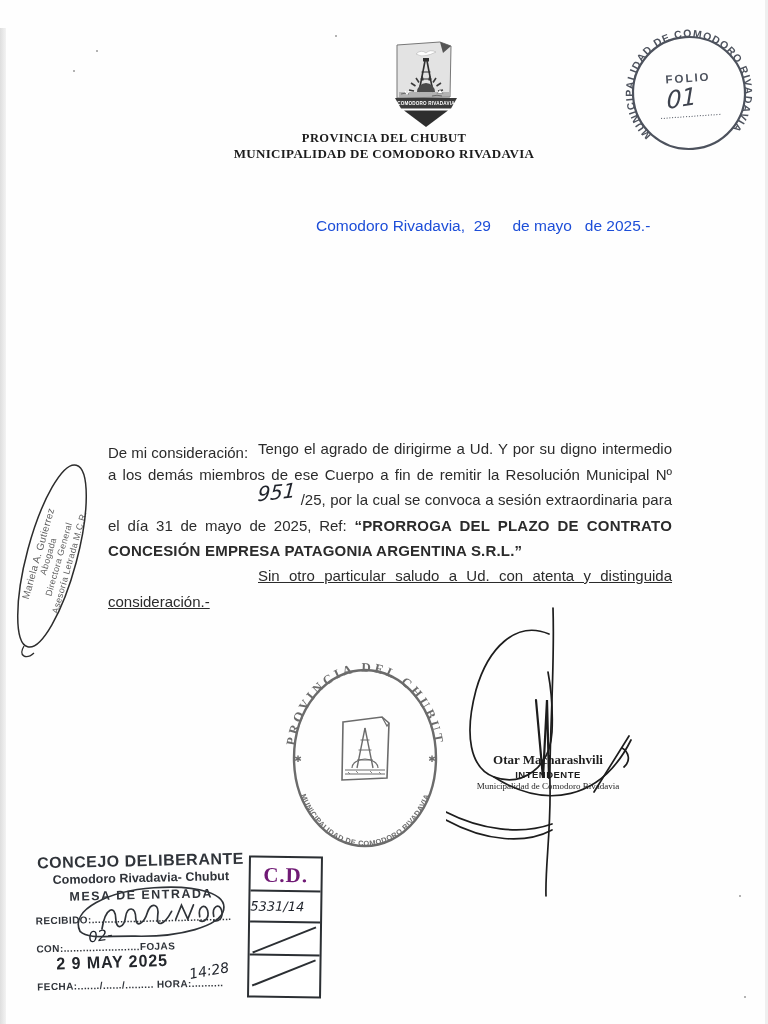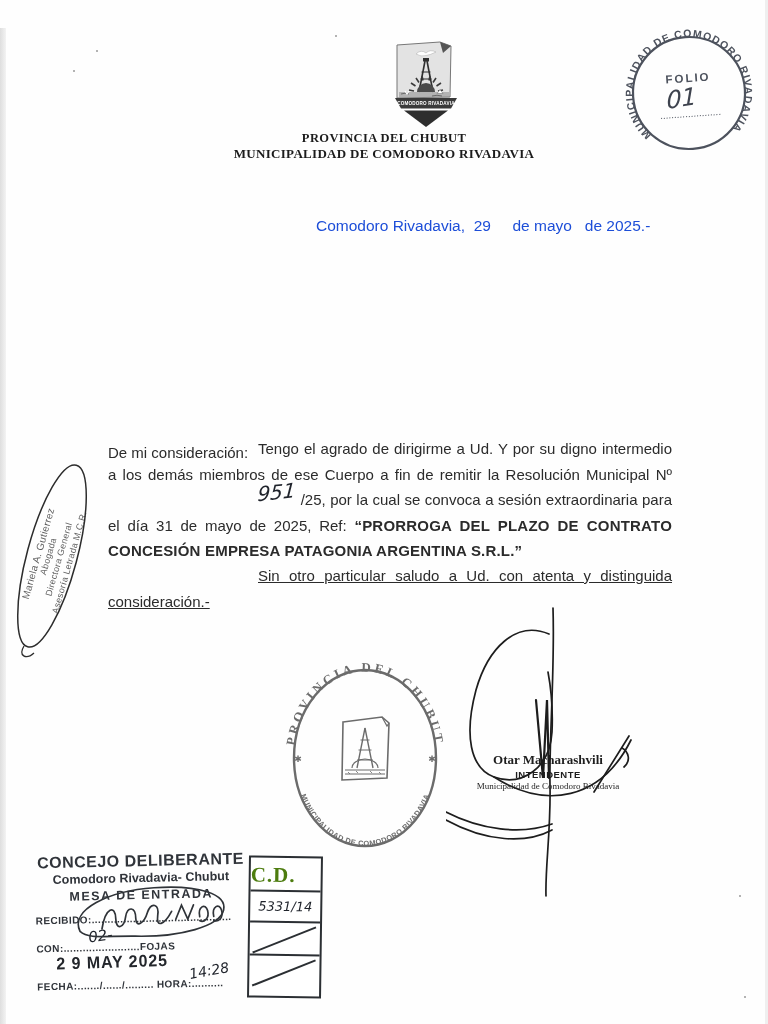--- a/index.html
+++ b/index.html
@@ -65,23 +65,23 @@
                transform:scaleX(.94) rotate(-.5deg); color:#23262b; white-space:pre; }
   .hand02 { position:absolute; top:74px; left:52px; font-size:15px; transform:rotate(-6deg); }
   .hand1428 { position:absolute; top:112px; left:152px; font-size:14px; transform:rotate(-9deg); }
   .entry-scribble { position:absolute; left:14px; top:26px; }
 
   
   .cdbox { position:absolute; left:248px; top:856px; width:74px; height:142px; border:2.5px solid #2b2f33;
            transform:rotate(.8deg); background:rgba(255,255,255,.6); }
   .cdbox .cell { border-bottom:2.5px solid #2b2f33; position:relative; }
   .cdbox .cell:last-child { border-bottom:none; }
-  .cd-label { height:34px; font-family:"Liberation Serif",serif; font-weight:bold;
-              font-size:21px; letter-spacing:1px; line-height:34px; color:#4d7c0f; }
-  .cd-num { height:31px; text-align:center; font-size:13px; line-height:30px; }
+  .cd-label { height:34px; text-align:center; font-family:"Liberation Serif",serif; font-weight:bold;
+              font-size:21px; letter-spacing:1px; line-height:34px; color:#701a75; }
+  .cd-num { height:31px; text-align:left; font-size:13px; line-height:30px; }
   .cd-diag { height:33px; }
 </style>
 </head>
 <body>
 
 <div class="page">
   <div class="edge-left"></div>
   <div class="edge-right"></div>
   <div class="speck" style="left:335px;top:35px"></div>
   <div class="speck" style="left:96px;top:50px"></div>

